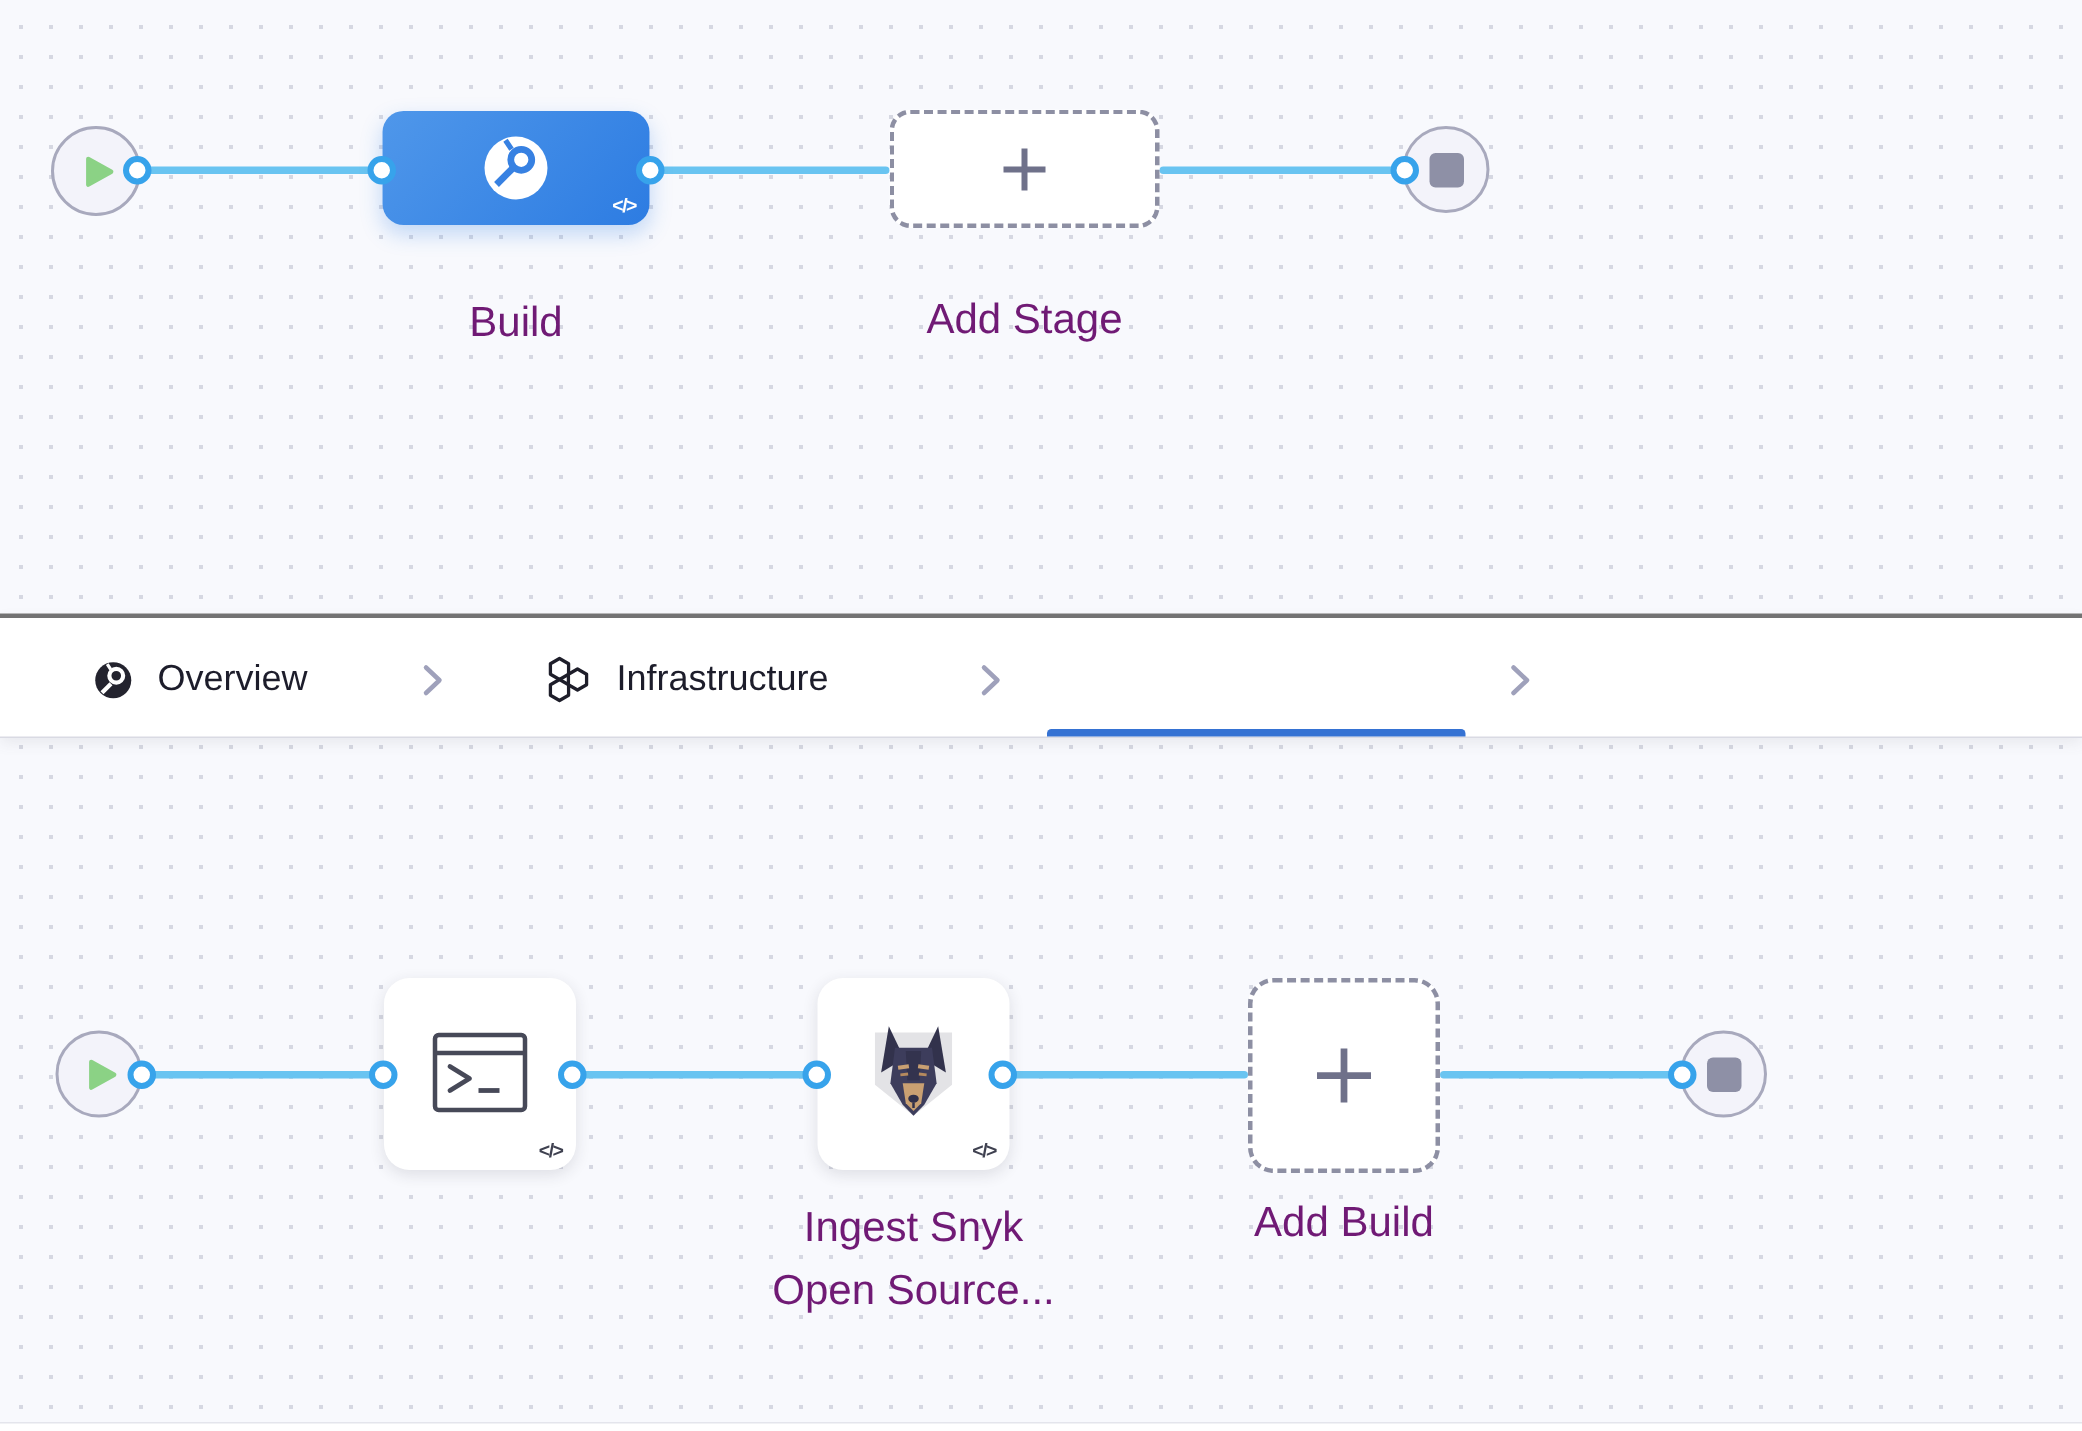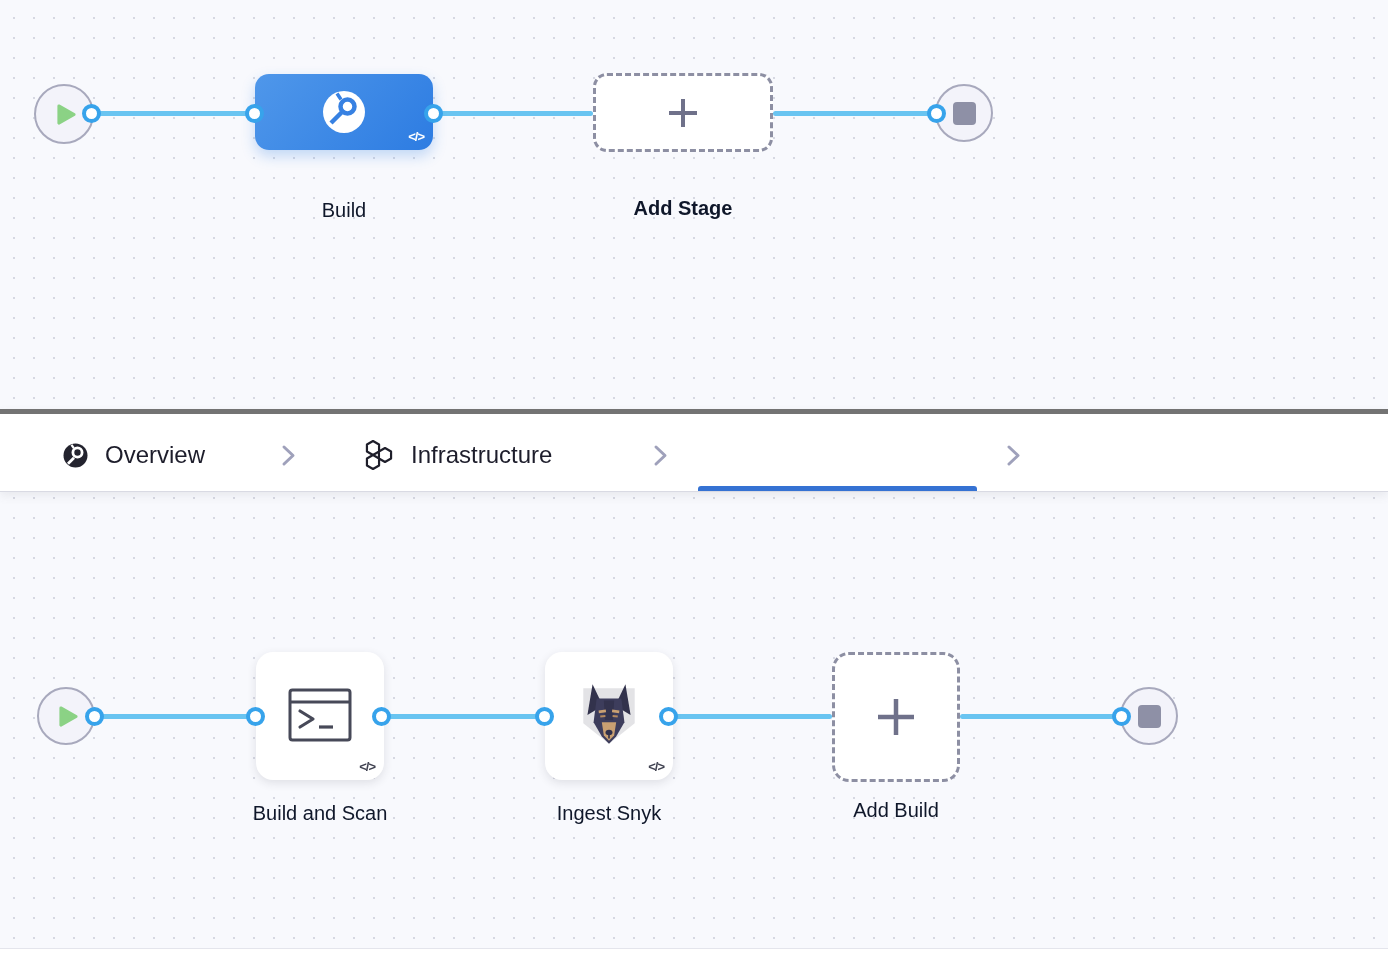--- a/index.html
+++ b/index.html
@@ -25,28 +25,28 @@
        background:linear-gradient(132deg,#4f97ea 0%,#2d7ce2 100%);
        box-shadow:0 6px 14px rgba(45,124,226,.28);
        display:flex;align-items:center;justify-content:center;cursor:pointer;}
   
   .step-card{position:absolute;width:128px;height:128px;background:#fff;border-radius:17px;
        box-shadow:0 3px 10px rgba(40,41,61,.12);
        display:flex;align-items:center;justify-content:center;cursor:pointer;}
   
   .dashed-node{position:absolute;background:#fff;border:3px dashed #8d8fa3;box-sizing:border-box;
        display:flex;align-items:center;justify-content:center;cursor:pointer;}
-  .node-label{position:absolute;font-size:20px;color:#0f172a;text-align:center;
+  .node-label{position:absolute;font-size:28px;color:#701a75;text-align:center;
        transform:translateX(-50%);white-space:nowrap;}
   .code-glyph{position:absolute;right:9px;bottom:6px;font-size:13px;font-weight:bold;
        letter-spacing:-1px;color:#3f4150;}
   .code-glyph.white{color:#ffffff;}
   
   .tabbar{position:absolute;left:0;top:409px;width:1388px;height:83px;background:#fff;
-       border-top:5px solid #737373;border-bottom:1px solid #d9dae3;box-sizing:border-box;
+       border-top:3px solid #737373;border-bottom:1px solid #d9dae3;box-sizing:border-box;
        box-shadow:0 4px 9px rgba(96,97,112,.10);z-index:10;}
   .tab{position:absolute;top:0;height:82px;display:flex;align-items:center;cursor:pointer;}
   .tab-label{font-size:24px;color:#1d1d2b;margin-left:17px;}
   .tab.active .tab-label{font-weight:bold;color:#16162a;}
   .tab-chevron{position:absolute;top:28px;}
   .tab-underline{position:absolute;left:698px;bottom:0;width:279px;height:5px;background:#3572d3;
        border-radius:3px 3px 0 0;}
   .footer-strip{position:absolute;left:0;top:948px;width:1388px;height:6px;background:#ffffff;
        border-top:1px solid #e4e5ec;}
 </style>
@@ -90,21 +90,21 @@
         </svg>
     </span>
   </div>
 
   <div class="terminal" style="left:935px;top:84px;">
     <span class="stop-sq"></span>
   </div>
   <div class="dot" style="left:927px;top:104px;"></div>
 
   <div class="node-label" style="left:344px;top:199px;">Build</div>
-  <div class="node-label" style="left:683px;top:197px;font-weight:bold;">Add Stage</div>
+  <div class="node-label" style="left:683px;top:197px;">Add Stage</div>
 </div>
 
 <div class="tabbar">
 
   <div class="tab" style="left:63px;">
     <span style="display:flex;">
       <svg width="25" height="25" viewBox="0 0 25 25">
         <circle cx="12.5" cy="12.5" r="12" fill="#23232e"></circle>
         <circle cx="14.5" cy="9.5" r="4.6" fill="none" stroke="#fff" stroke-width="2.8"></circle>
         <line x1="11" y1="14.8" x2="5" y2="20.8" stroke="#fff" stroke-width="2.8"></line>
@@ -207,18 +207,18 @@
           <line x1="3" y1="21" x2="39" y2="21" stroke="#6f718a" stroke-width="4.5"></line>
         </svg>
     </span>
   </div>
 
   <div class="terminal" style="left:1120px;top:195px;">
     <span class="stop-sq"></span>
   </div>
   <div class="dot" style="left:1112px;top:215px;"></div>
 
-  <div class="node-label" style="left:320px;top:310px;">Build and Scan</div>
   <div class="node-label" style="left:609px;top:310px;">Ingest Snyk</div>
+  <div class="node-label" style="left:609px;top:352px;">Open Source...</div>
   <div class="node-label" style="left:896px;top:307px;">Add Build</div>
 </div>
 
 <div class="footer-strip"></div>
 
 </body></html>

